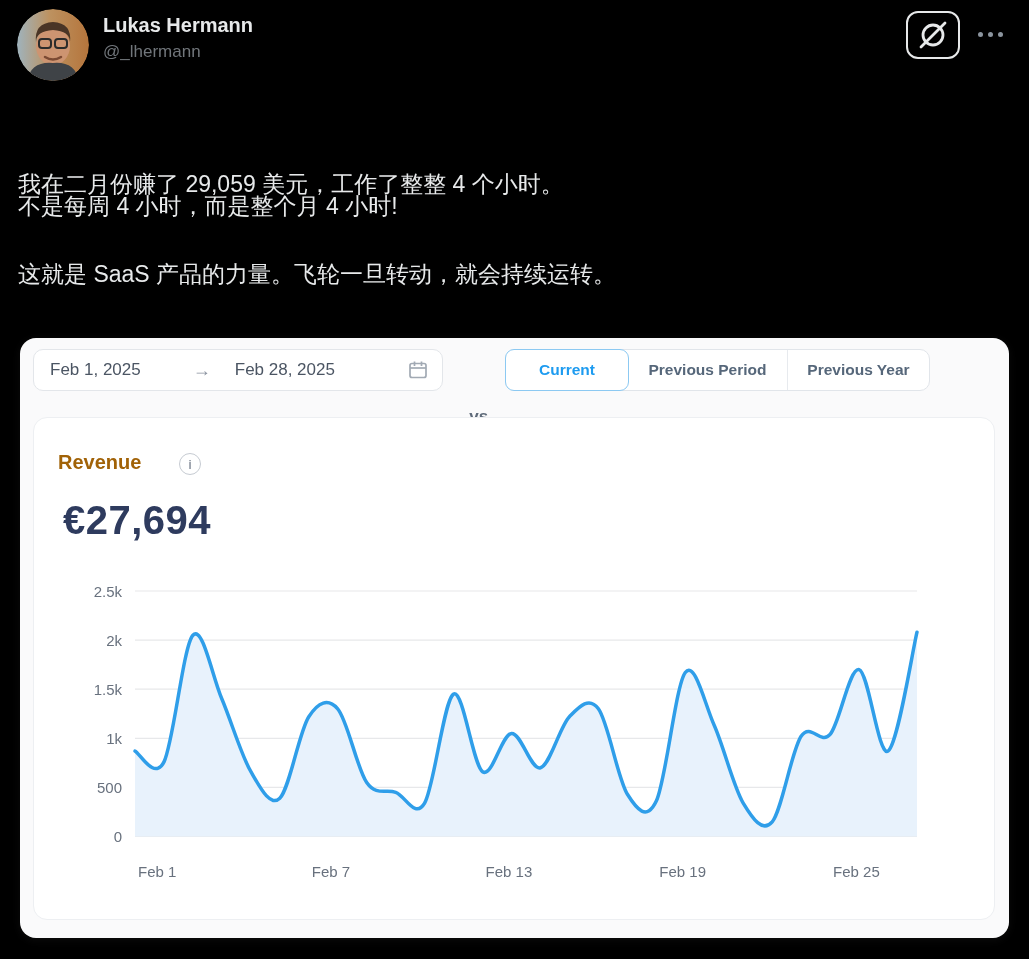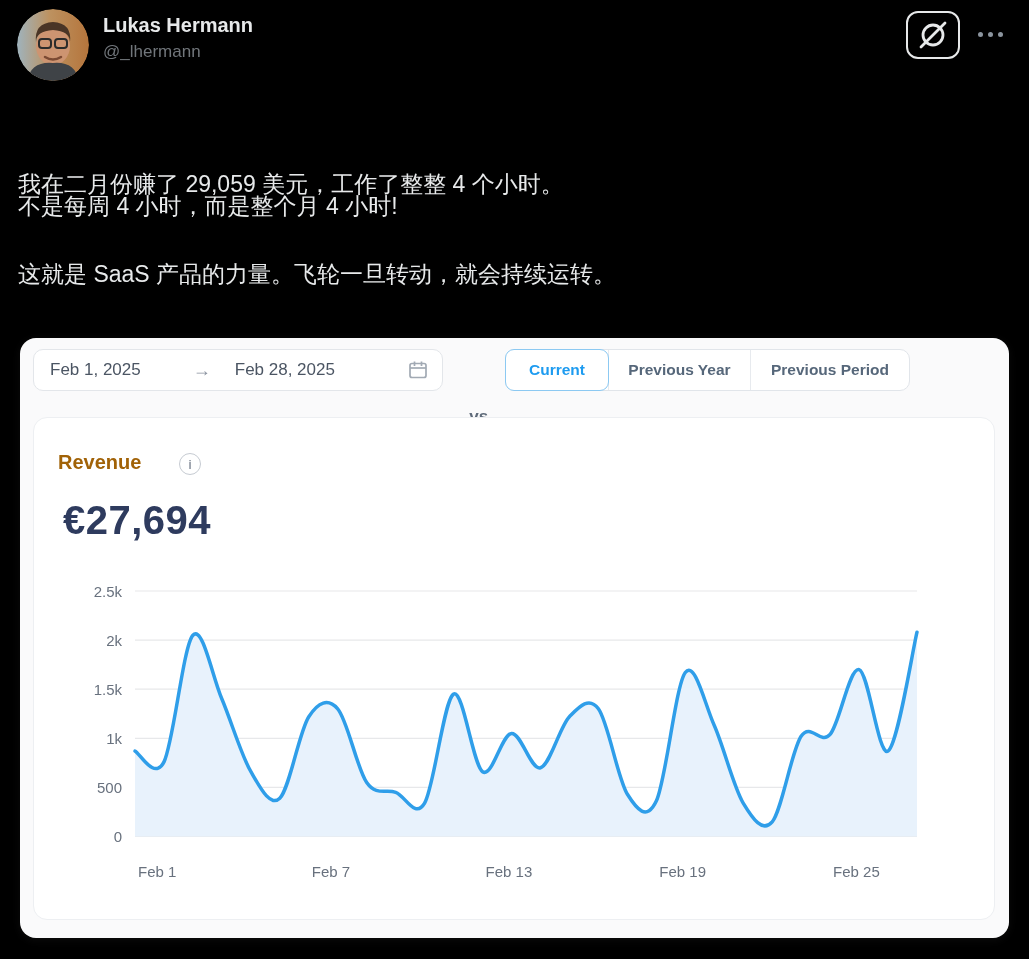--- a/index.html
+++ b/index.html
@@ -29,21 +29,21 @@
   .daterange .arrow{margin-left:52px;font-size:18px;color:#8b93a0;}
   .daterange .d2{margin-left:24px;font-size:17px;color:#4b5563;}
   .daterange .cal{margin-left:auto;margin-right:13px;display:flex;}
   .vs-label{left:440px;top:21px;width:42px;text-align:center;font-size:17px;font-weight:600;color:#5f6b7a;margin-top:48px;}
   .tabs{left:485px;top:11px;height:42px;display:flex;background:#fff;border:1px solid #e1e5ea;
         border-radius:10px;box-sizing:border-box;}
   .tab{display:flex;align-items:center;justify-content:center;font-size:15.5px;font-weight:600;
        color:#56677a;box-sizing:border-box;}
   .tab.t1{width:102px;} .tab.t2{width:159px;border-left:1px solid #e7eaee;} .tab.t3{width:142px;border-left:1px solid #e7eaee;}
   .tab.selected{border:1.5px solid #8cc9f2;border-radius:9px;margin:-1px;background:#fff;
-                color:#1d9bf0;z-index:1;width:104px;}
+                color:#1d9bf0;z-index:1;width:124px;}
   .tab.selected + .t2{border-left:none;}
 
   .panel{left:13px;top:79px;width:962px;height:503px;background:#fff;border:1px solid #edeff2;
          border-radius:14px;box-sizing:border-box;}
   .metric-label{left:24px;top:33px;font-size:20px;font-weight:bold;color:#a16207;}
   .info-icon{left:145px;top:35px;width:22px;height:22px;border:1.5px solid #c6cbd2;border-radius:50%;
              box-sizing:border-box;display:flex;align-items:center;justify-content:center;
              font-size:13px;color:#9aa1ab;font-weight:600;}
   .metric-value{left:29px;top:80px;font-size:40px;font-weight:bold;color:#2e3b5e;letter-spacing:0.5px;}
   #revenue-chart-svg{position:absolute;left:0;top:0;}
@@ -106,22 +106,22 @@
         <line x1="14.5" y1="2.5" x2="14.5" y2="7" stroke="#a2aab4" stroke-width="1.7"></line>
         <line x1="3" y1="9" x2="19" y2="9" stroke="#a2aab4" stroke-width="1.7"></line>
       </svg>
     </span>
   </div>
 
   <div class="abs vs-label">vs.</div>
 
   <div class="abs tabs">
     <div class="tab t1 selected">Current</div>
+    <div class="tab t2">Previous Period</div>
     <div class="tab t3">Previous Year</div>
-    <div class="tab t2">Previous Period</div>
   </div>
 
   <div class="abs panel">
     <div class="abs metric-label">Revenue</div>
     <div class="abs info-icon">i</div>
     <div class="abs metric-value">€27,694</div>
     <svg id="revenue-chart-svg" width="960" height="501" viewBox="0 0 960 501">
         <line x1="101" x2="883" y1="418.5" y2="418.5" stroke="#e7e8ea" stroke-width="1.2"></line>
         <text x="88" y="424" text-anchor="end" font-size="15" fill="#68717e">0</text>
         <line x1="101" x2="883" y1="369.4" y2="369.4" stroke="#e7e8ea" stroke-width="1.2"></line>

